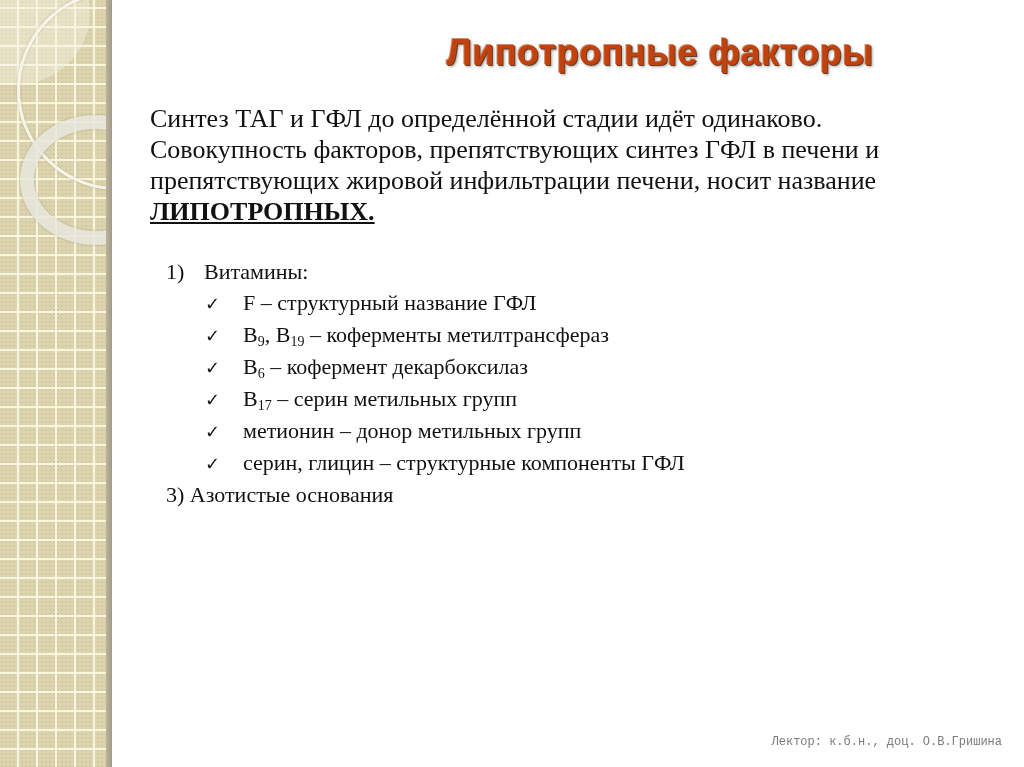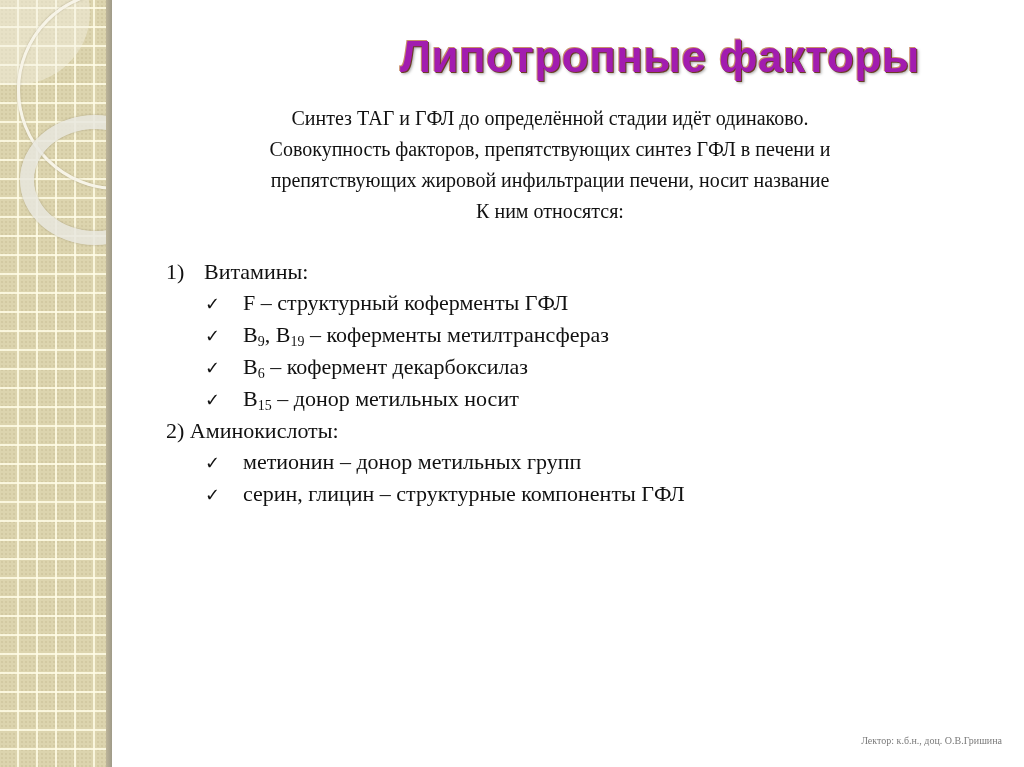--- a/index.html
+++ b/index.html
@@ -36,84 +36,84 @@
       position: absolute; left: -60px; top: -60px; width: 150px; height: 145px; border-radius: 50%;
       background: rgba(245,242,228,0.45);
     }
     .ring-small {
       left: 20px; top: 115px; width: 150px; height: 130px;
       border: 14px solid rgba(232,230,222,0.85);
       box-shadow: 0 0 2px rgba(120,110,80,0.5), inset 0 0 2px rgba(120,110,80,0.5);
     }
     .title {
       position: absolute; left: 340px; top: 32px; width: 640px; text-align: center;
-      font-family: "Liberation Sans", sans-serif; font-weight: bold; font-size: 44px;
-      color: #a21caf; letter-spacing: 0.5px;
+      font-family: "Liberation Sans", sans-serif; font-weight: bold; font-size: 36px;
+      color: #c2410c; letter-spacing: 0.5px;
       text-shadow: 1px 1px 0 #6b3e26, -1px -1px 0 #c98e6b, 2px 2px 3px rgba(0,0,0,0.35);
     }
     .intro {
-      position: absolute; left: 150px; top: 103px; width: 800px; text-align: center;
-      font-size: 20px; line-height: 31px;
+      position: absolute; left: 150px; top: 103px; width: 800px; 
+      font-size: 26px; line-height: 31px;
     }
     .intro .emph { font-weight: bold; text-decoration: underline; }
     .list {
       position: absolute; left: 166px; top: 256px; width: 700px;
       font-size: 22px; line-height: 31px;
     }
     .item { white-space: nowrap; }
     .sub { padding-left: 39px; white-space: nowrap; }
     .check { display: inline-block; width: 38px; font-family: "DejaVu Sans", sans-serif; font-size: 18px; }
     sub { font-size: 14px; line-height: 0; vertical-align: -4px; }
     .item-indent { display: inline-block; width: 38px; }
     .footer {
       position: absolute; right: 22px; top: 735px;
-      font-family: Liberation Serif, serif; font-size: 10px; color: #7a7a7a; margin-left: 8px;
+      font-family: Liberation Mono, monospace; font-size: 12px; color: #7a7a7a; margin-left: 8px;
     }
   </style>
 </head>
 <body>
 
 <div class="sidebar">
   <div class="ring-large-fill"></div>
   <div class="ring ring-large"></div>
   <div class="ring ring-small"></div>
 </div>
 <div class="sidebar-shadow"></div>
 
 <div class="title">Липотропные факторы</div>
 
 <div class="intro">
   <div>Синтез ТАГ и ГФЛ до определённой стадии идёт одинаково.</div>
   <div>Совокупность факторов, препятствующих синтез ГФЛ в печени и</div>
   <div>препятствующих жировой инфильтрации печени, носит название</div>
-  <div>К ним относятся:</div>
+  <div class="emph">ЛИПОТРОПНЫХ.</div>
 </div>
 
 <div class="list">
   <div class="item">
     <span class="item-indent">1)</span><span>Витамины:</span>
   </div>
   <div class="sub">
-    <span class="check">✓</span><span>F</span><span> – структурный коферменты ГФЛ</span>
+    <span class="check">✓</span><span>F</span><span> – структурный название ГФЛ</span>
   </div>
   <div class="sub">
     <span class="check">✓</span><span>B</span><sub>9</sub><span>, B</span><sub>19</sub><span> – коферменты метилтрансфераз</span>
   </div>
   <div class="sub">
     <span class="check">✓</span><span>B</span><sub>6</sub><span> – кофермент декарбоксилаз</span>
   </div>
   <div class="sub">
-    <span class="check">✓</span><span>B</span><sub>15</sub><span> – донор метильных носит</span>
+    <span class="check">✓</span><span>B</span><sub>17</sub><span> – серин метильных групп</span>
   </div>
 
-  <div class="item">
-    <span>2)</span> <span>Аминокислоты:</span>
-  </div>
   <div class="sub">
     <span class="check">✓</span><span>метионин – донор метильных групп</span>
   </div>
   <div class="sub">
     <span class="check">✓</span><span>серин, глицин –  структурные компоненты ГФЛ</span>
   </div>
 
+  <div class="item">
+    <span>3)</span> <span>Азотистые основания</span>
+  </div>
 </div>
 
 <div class="footer">Лектор: к.б.н., доц. О.В.Гришина</div>
 
 </body></html>

